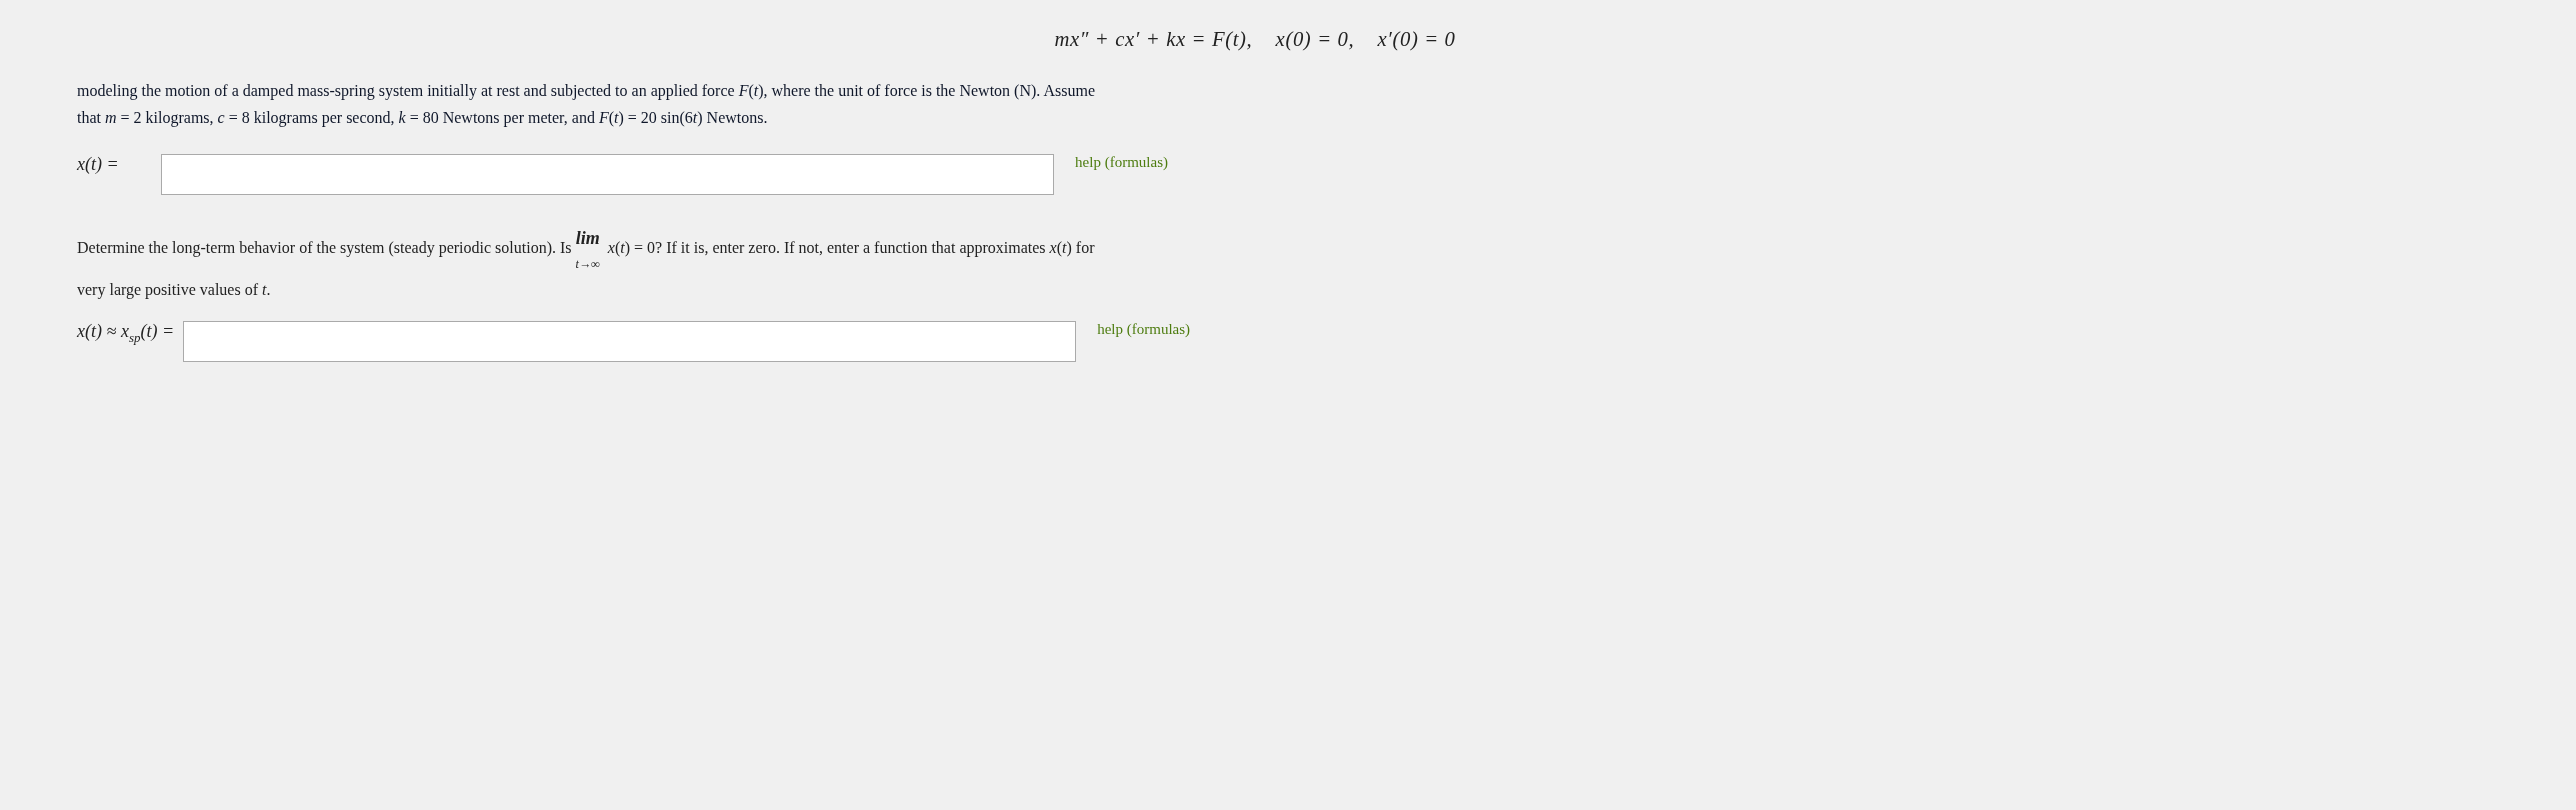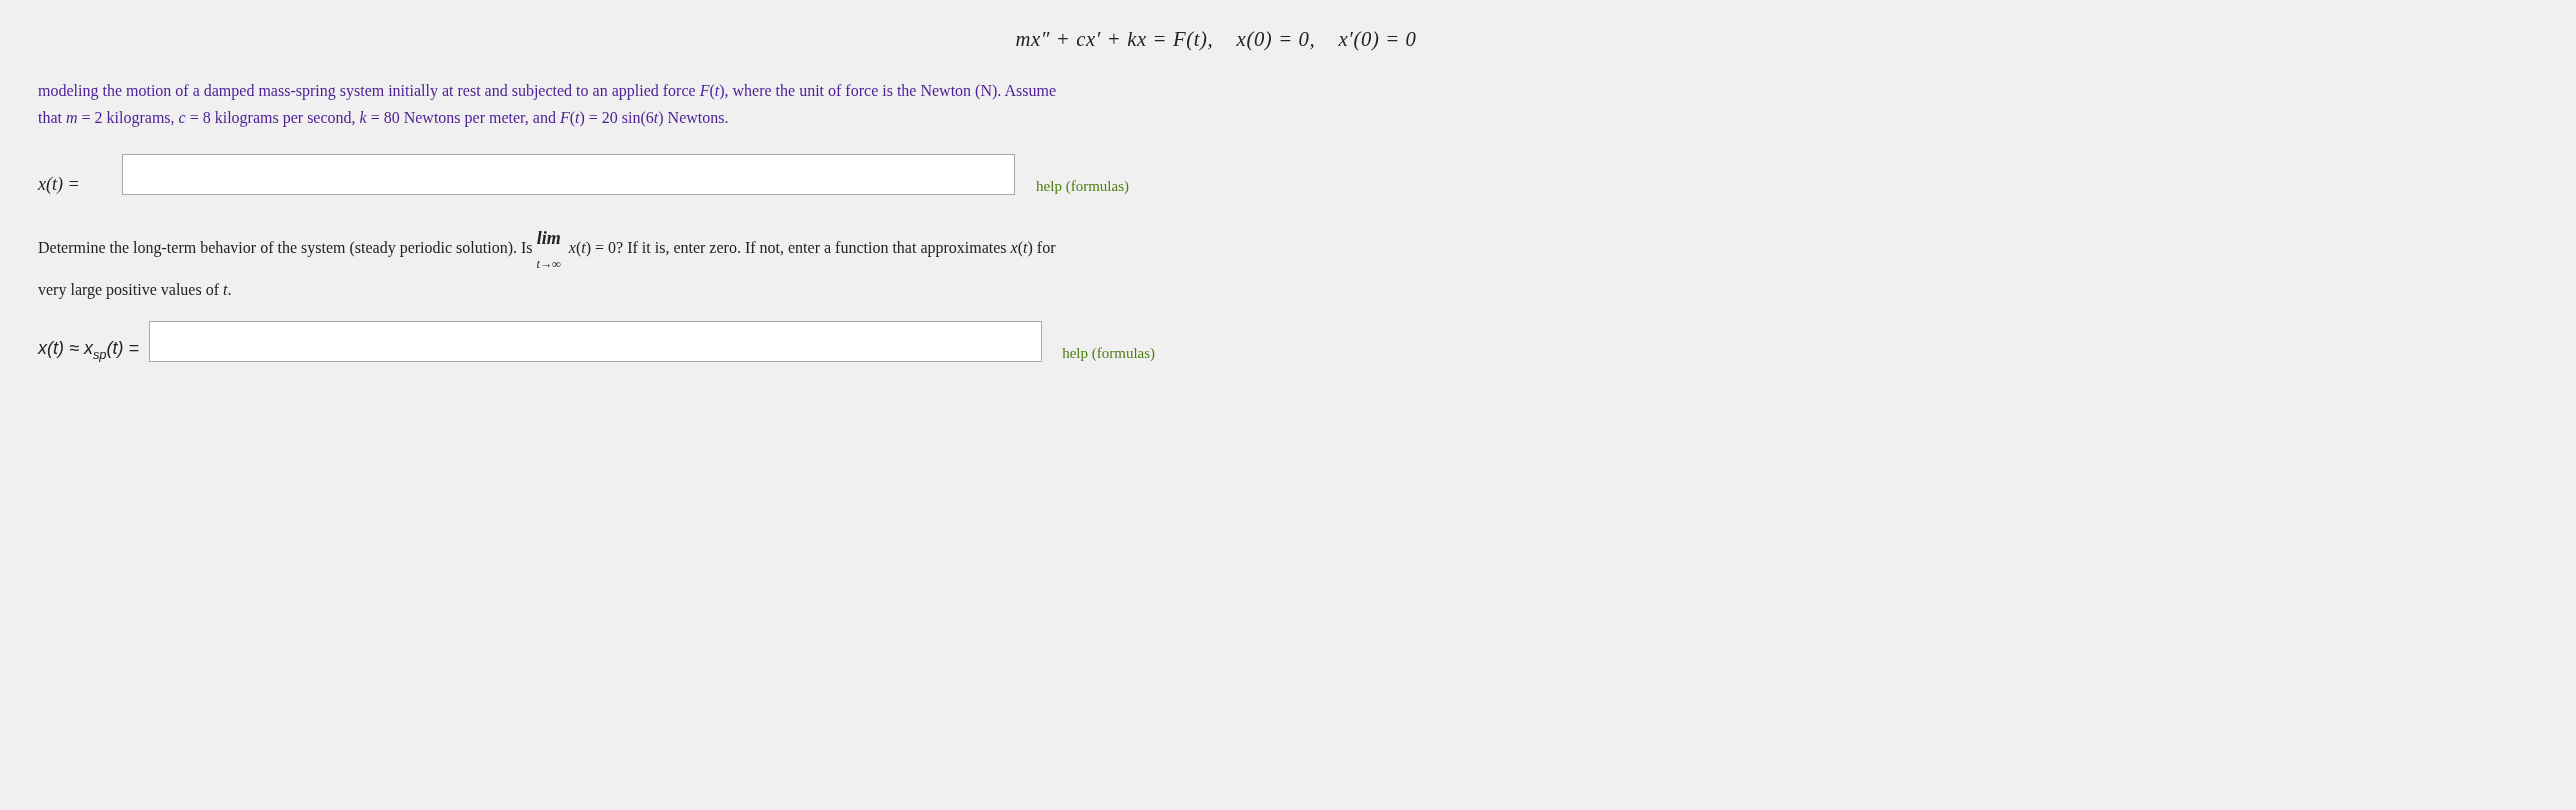--- a/index.html
+++ b/index.html
@@ -15,52 +15,53 @@
       color: #222;
       min-width: 2576px;
       min-height: 810px;
     }
 
     .page-container {
       background-color: #f0f0f0;
       width: 2432px;
       min-height: 810px;
       padding: 28px 38px 38px 38px;
+      margin-left: 39px;
     }
 
     .equation-center {
       text-align: center;
       font-style: italic;
       font-size: 20.7px;
       margin-bottom: 26px;
       font-family: 'Times New Roman', serif;
       letter-spacing: 0.03em;
     }
 
     .equation-center .math-block {
       display: inline-block;
     }
 
     .description-text {
       font-size: 16px;
       line-height: 1.7;
       margin-bottom: 22.6px;
       font-family: Georgia, 'Times New Roman', serif;
-      color: #4c1d95;
+      color: #0f172a;
     }
 
     .solve-label {
       font-size: 16px;
       margin-bottom: 19px;
       font-family: Georgia, 'Times New Roman', serif;
     }
 
     .input-row {
       display: flex;
-      align-items: flex-end;
+      align-items: flex-start;
       margin-bottom: 28px;
     }
 
     .input-label {
       font-style: italic;
       font-size: 18px;
       margin-right: 9.4px;
       white-space: nowrap;
       font-family: 'Times New Roman', serif;
       min-width: 75px;
@@ -133,21 +134,21 @@
       font-family: 'Times New Roman', serif;
       text-align: center;
       color: #222;
     }
 
     .approx-label {
       font-style: italic;
       font-size: 18px;
       margin-right: 9.4px;
       white-space: nowrap;
-      font-family: Liberation Sans, sans-serif;
+      font-family: Liberation Serif, serif;
     }
   </style>
 </head>
 <body>
 
 <div class="page-container">
 
   <div class="equation-center">
     <span class="math-block">
       <span class="math"><i>mx</i>″ + <i>cx</i>′ + <i>kx</i> = <i>F</i>(<i>t</i>),&nbsp;&nbsp;&nbsp; <i>x</i>(0) = 0,&nbsp;&nbsp;&nbsp; <i>x</i>′(0) = 0</span>

